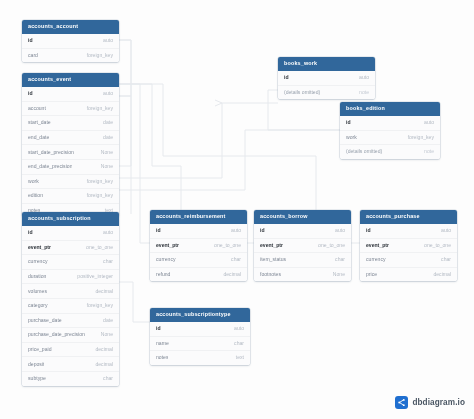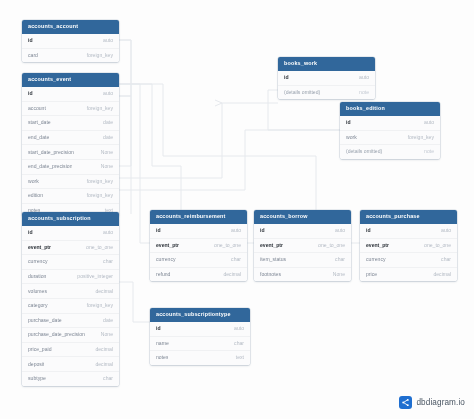--- a/index.html
+++ b/index.html
@@ -99,21 +99,21 @@
     width: 13px; height: 13px;
     background: #1f6fd0;
     border-radius: 3px;
     display: flex;
     align-items: center;
     justify-content: center;
   }
   #wm-text {
     font-size: 8.2px;
     color: #4a5663;
-    font-weight: normal;
+    font-weight: bold;
     letter-spacing: 0.1px;
     text-align: center;
   }
 </style>
 </head>
 <body>
 
 <div id="canvas">
 
   <svg id="edges" viewBox="0 0 474 419" xmlns="http://www.w3.org/2000/svg">

